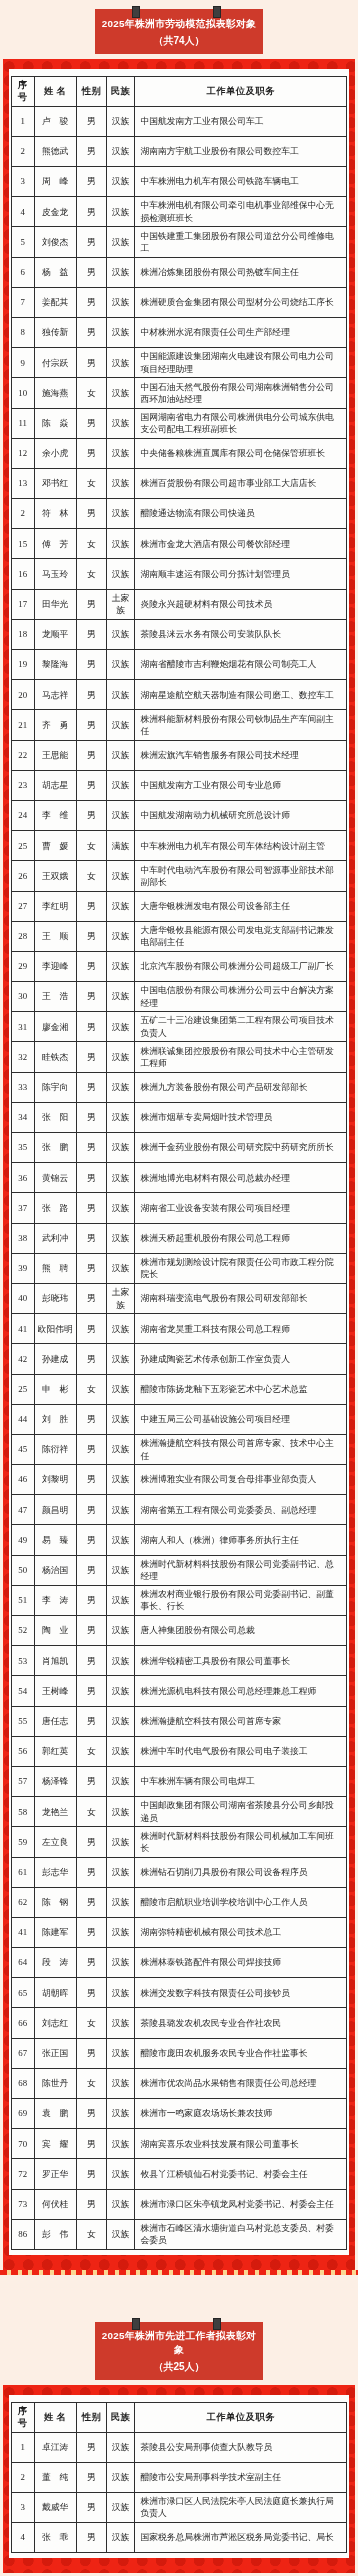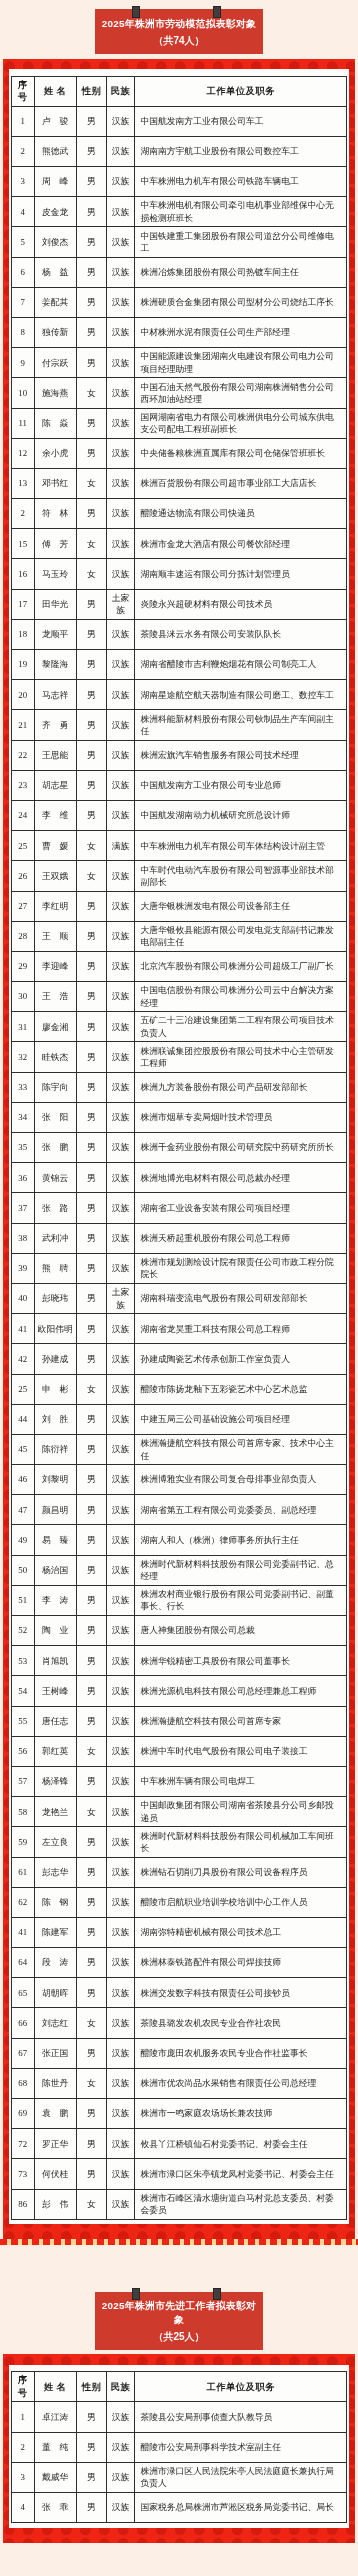--- a/index.html
+++ b/index.html
@@ -568,20 +568,27 @@
               <td class="job">株洲市优农尚品水果销售有限责任公司总经理</td>
             </tr>
             <tr>
               <td>69</td>
               <td>袁　鹏</td>
               <td>男</td>
               <td>汉族</td>
               <td class="job">株洲市一鸣家庭农场场长兼农技师</td>
             </tr>
             <tr>
+              <td>70</td>
+              <td>宾　耀</td>
+              <td>男</td>
+              <td>汉族</td>
+              <td class="job">湖南宾喜乐农业科技发展有限公司董事长</td>
+            </tr>
+            <tr>
               <td>72</td>
               <td>罗正华</td>
               <td>男</td>
               <td>汉族</td>
               <td class="job">攸县丫江桥镇仙石村党委书记、村委会主任</td>
             </tr>
             <tr>
               <td>73</td>
               <td>何伏桂</td>
               <td>男</td>

